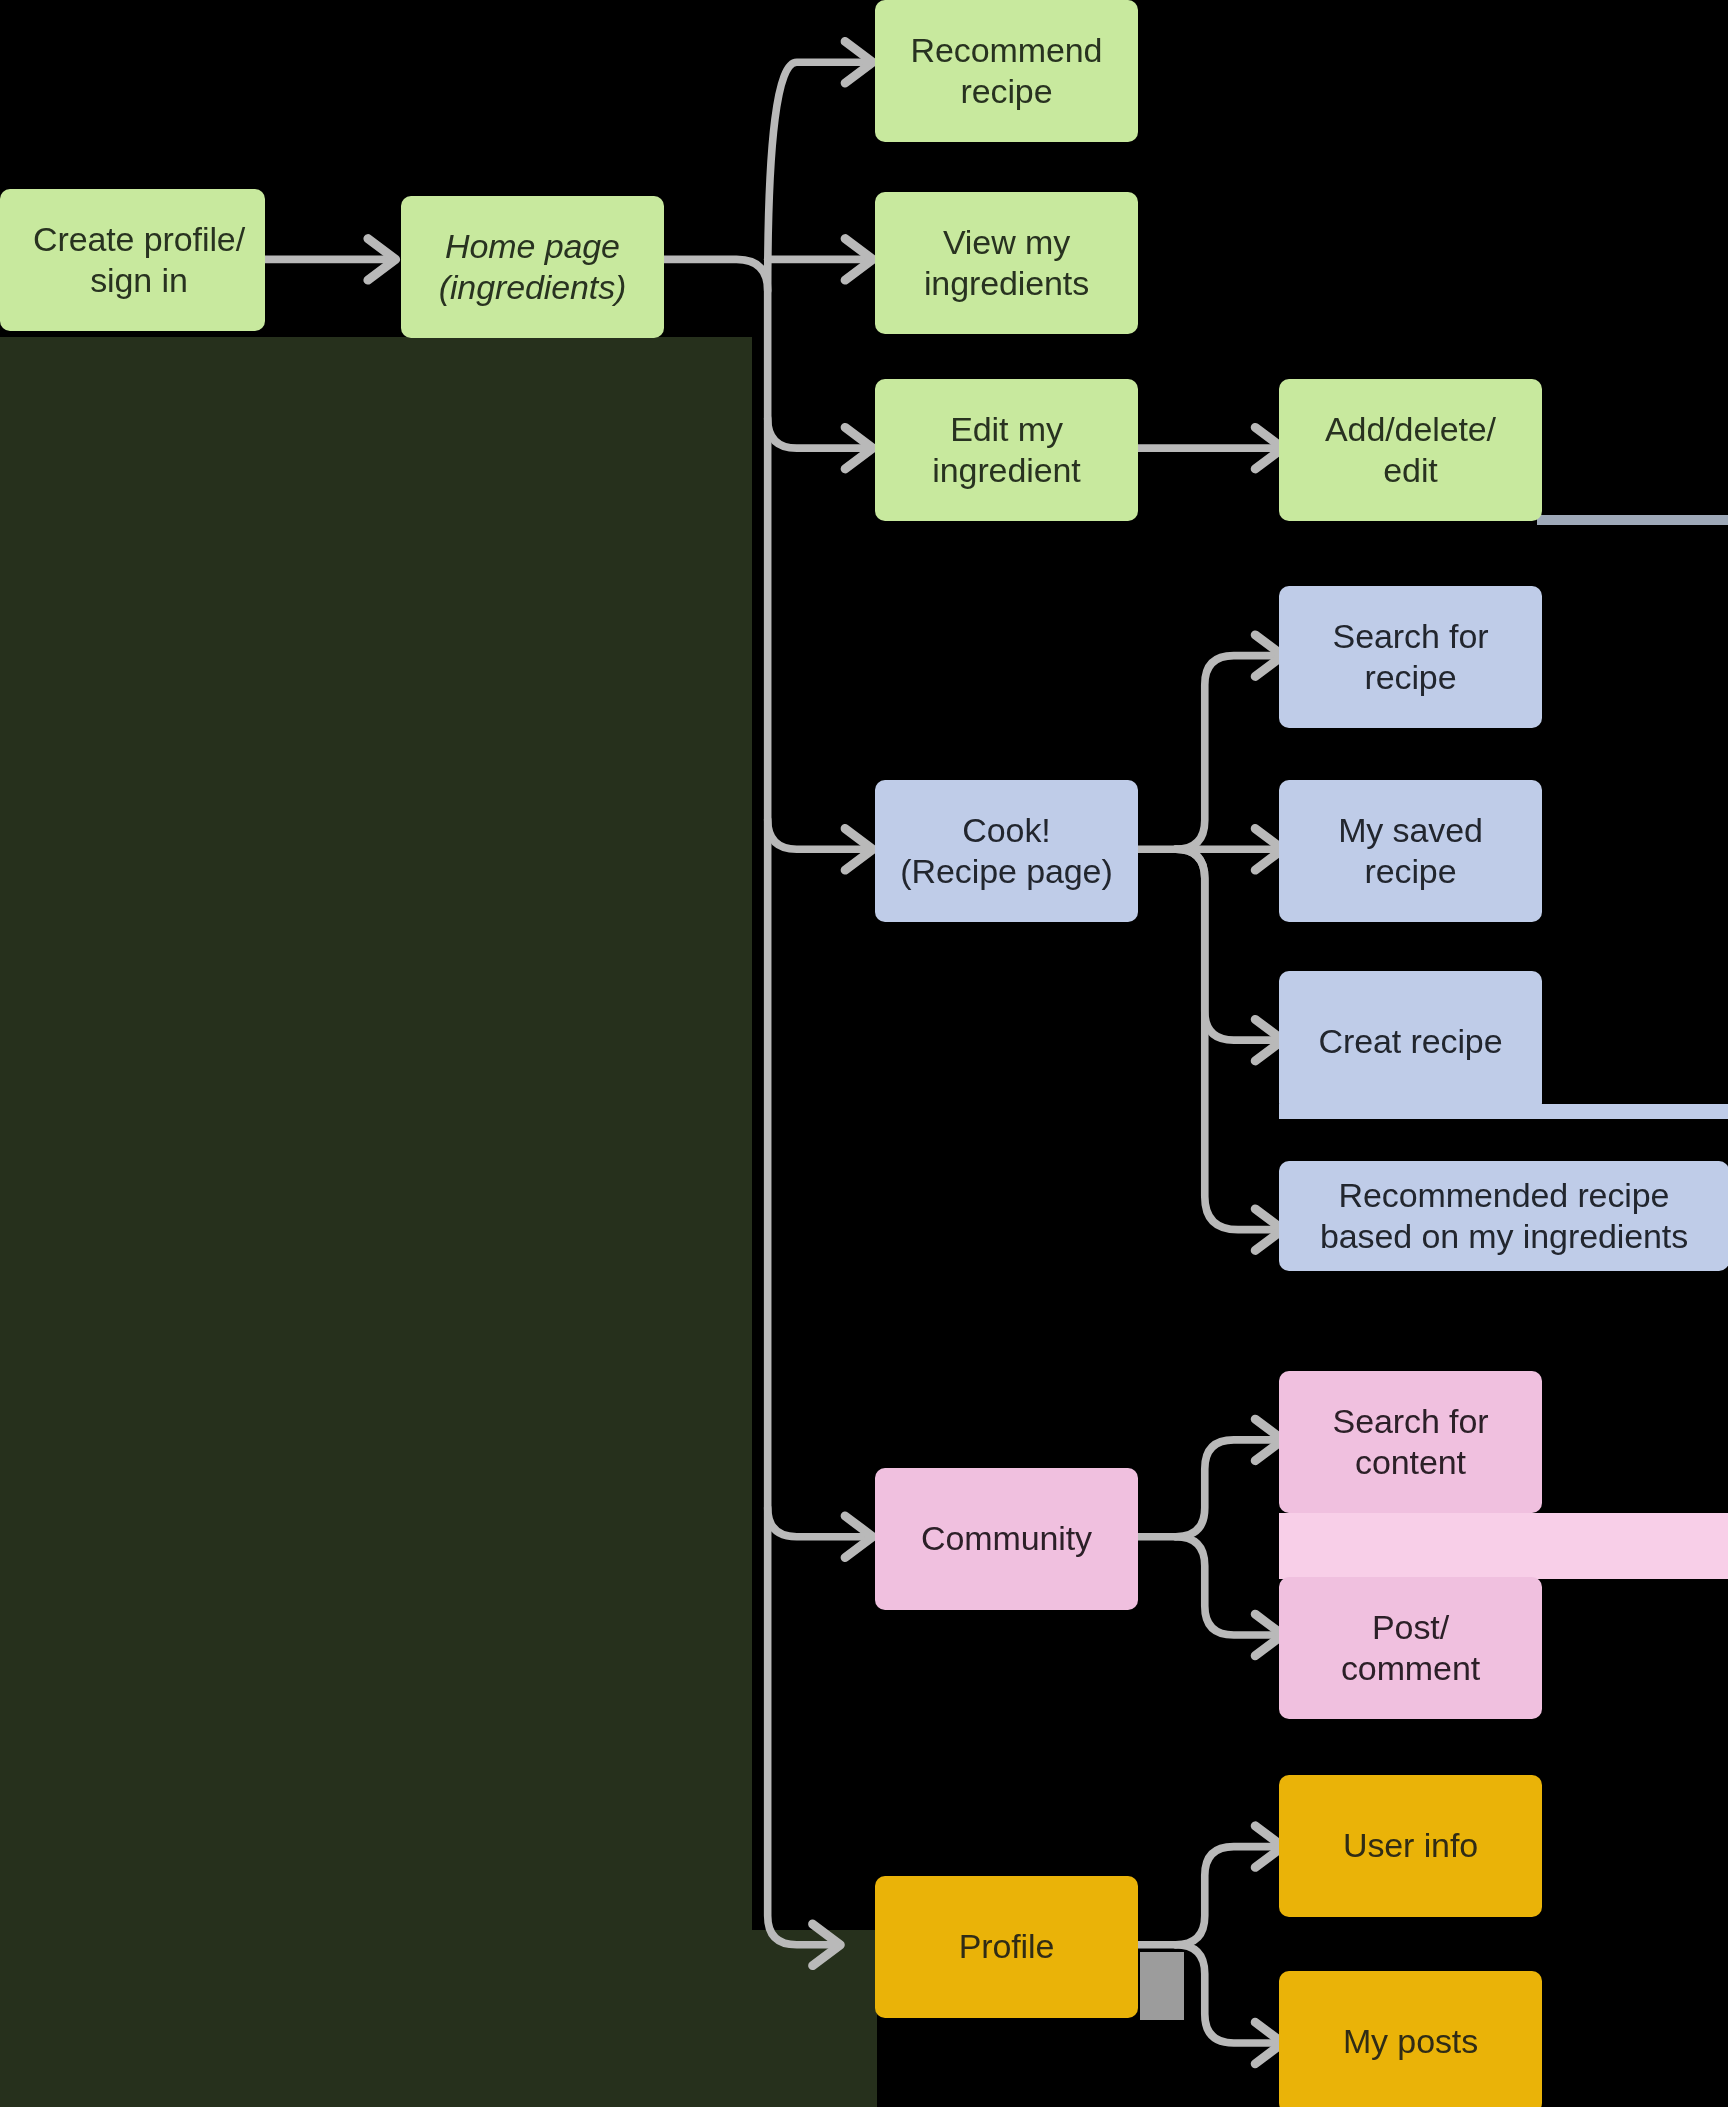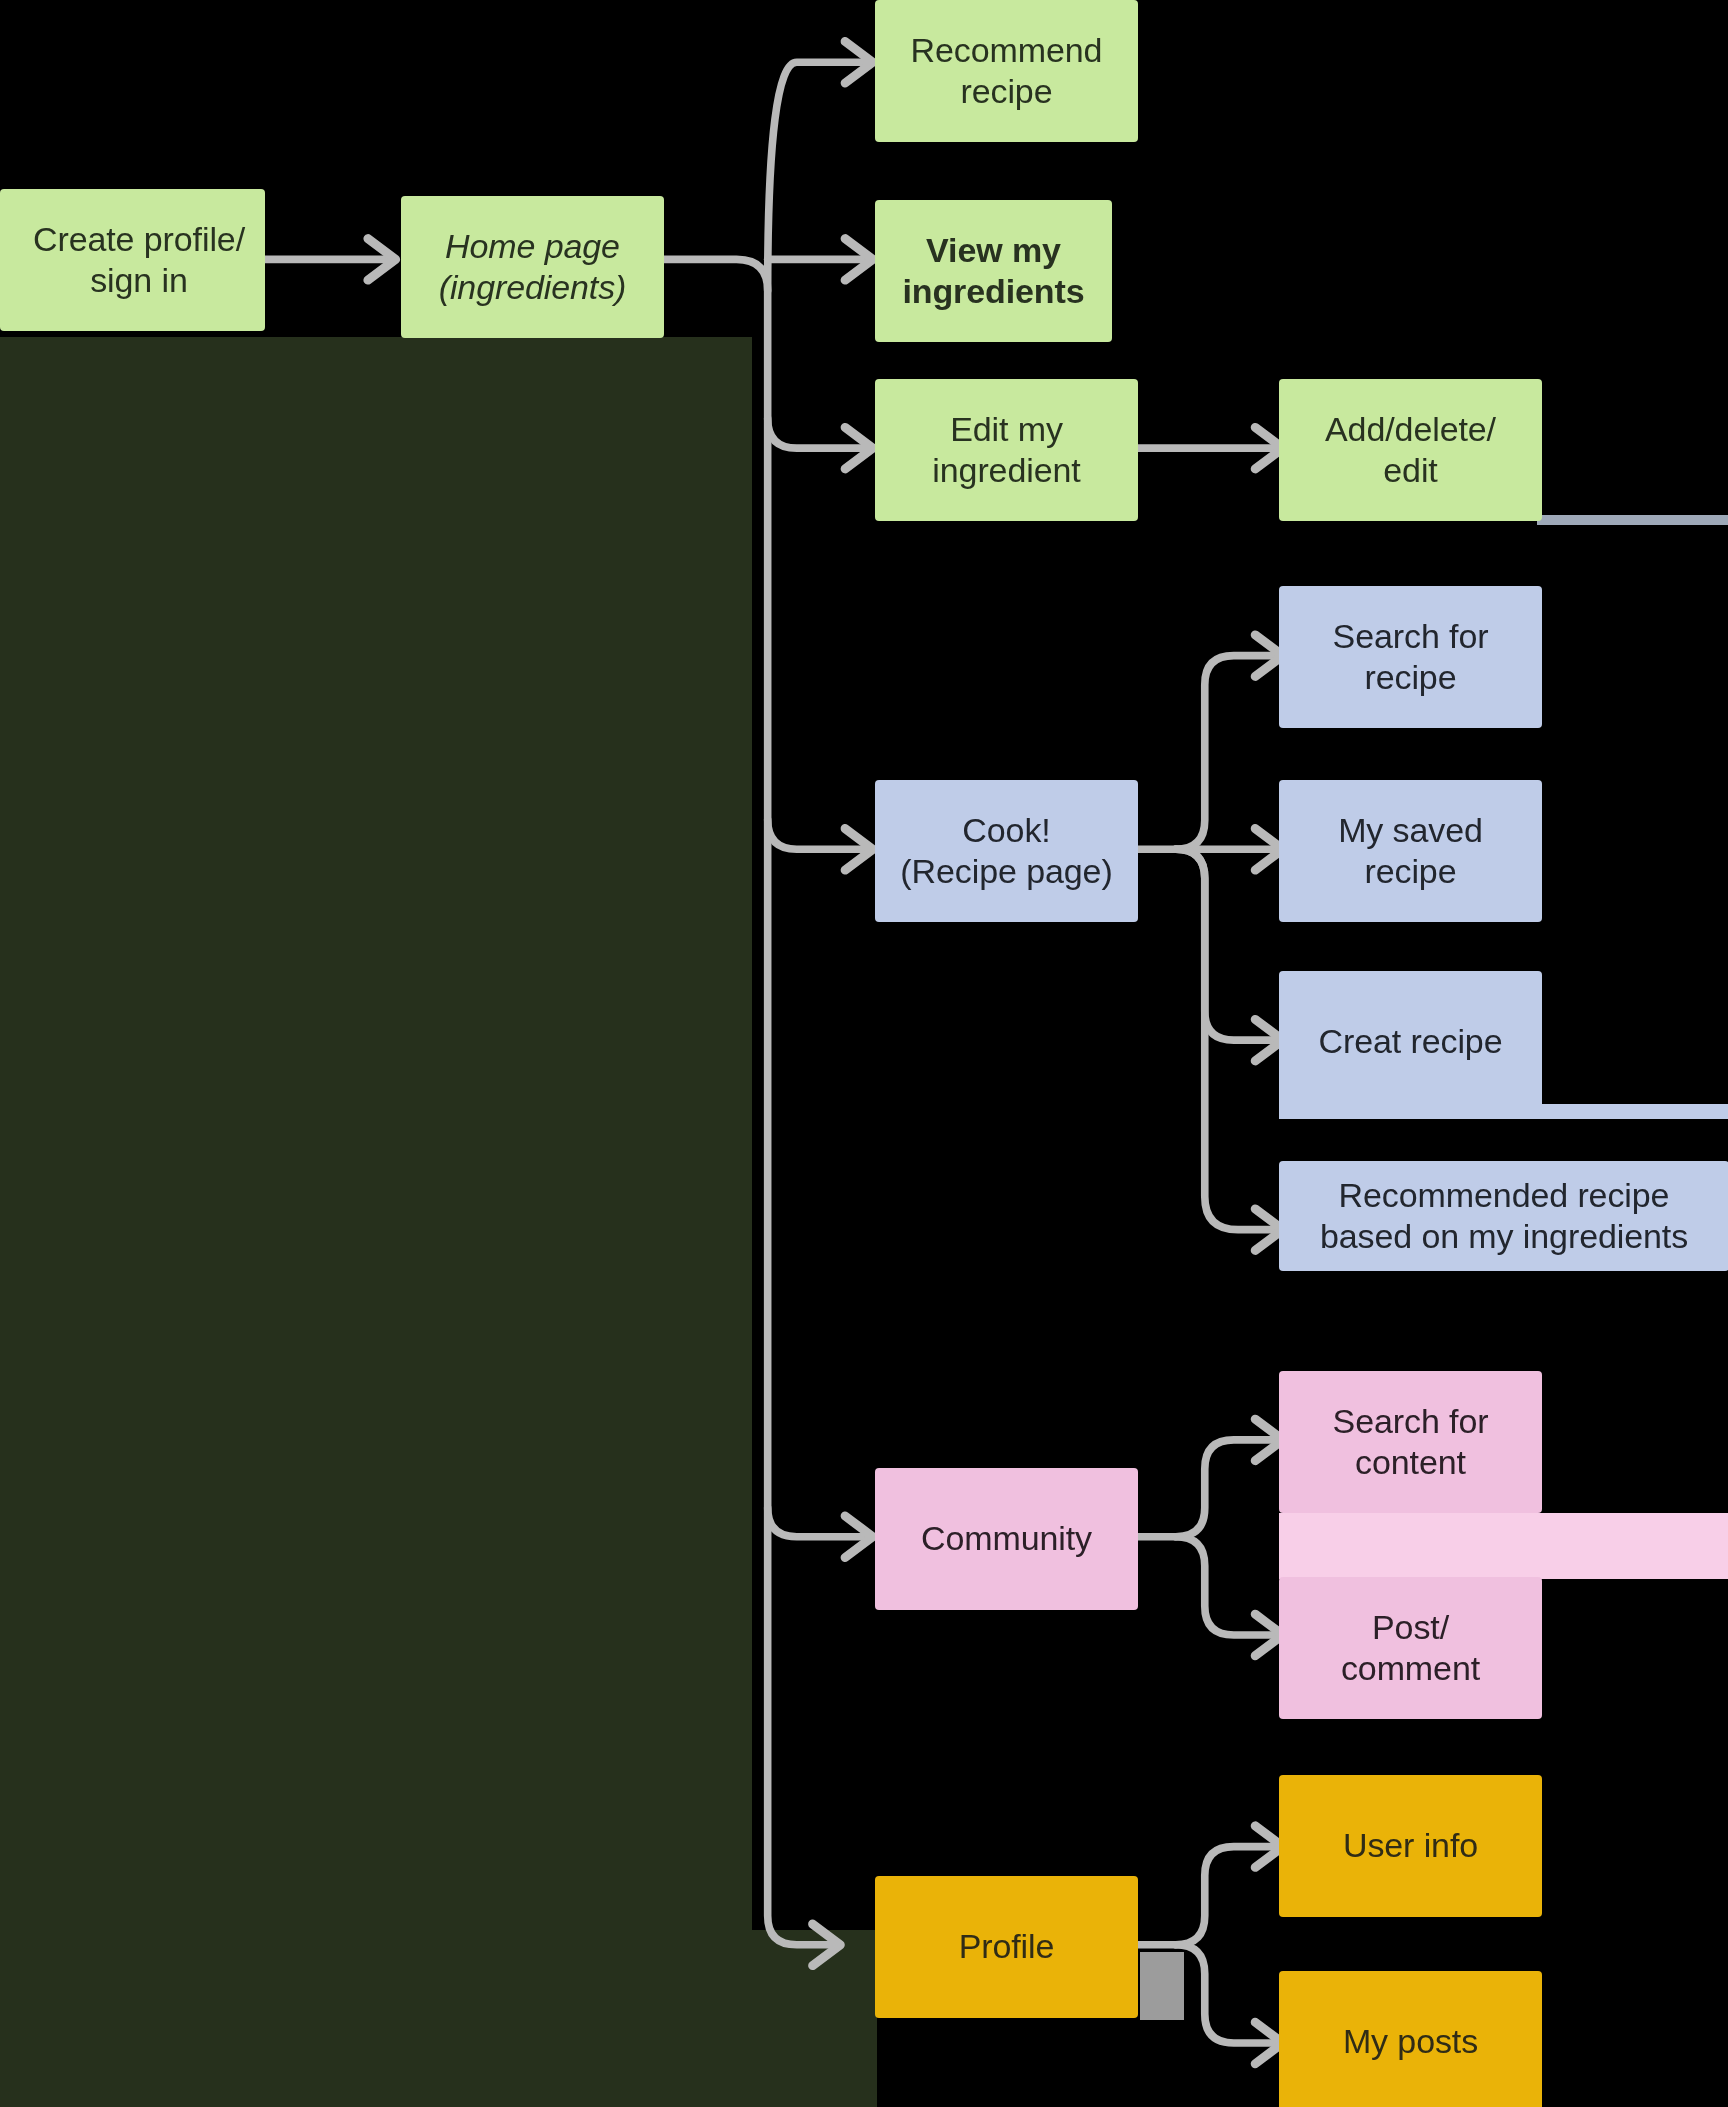--- a/index.html
+++ b/index.html
@@ -67,21 +67,21 @@
     top: 1952px;
     width: 44px;
     height: 68px;
     background: #9c9c9c;
   }
 
   
   .node {
     position: absolute;
     box-sizing: border-box;
-    border-radius: 4px;
+    border-radius: 10px;
     display: flex;
     align-items: center;
     justify-content: center;
     text-align: center;
     color: #2b2b24;
     font-size: 34px;
     line-height: 1.22;
     padding: 4.1px 7px;
     letter-spacing: -0.1px;
   }
@@ -180,21 +180,21 @@
     <path class="edge" d="M 1700,2812 Q 1742,2812 1742,2854 L 1742,2912 Q 1742,2954 1784,2954 L 1845,2954"></path>
     <path class="edge-head" d="M 1815,2924 L 1855,2954 L 1815,2984"></path>
   </svg>
 
   <div class="node green" style="left:0px;    top:189px;  width:265px;  height:142px;padding-left:20px;">Create profile/<br>sign in</div>
 
   <div class="node green" style="left:401px;  top:196px;  width:263px;  height:142px;font-style:italic;">Home page<br>(ingredients)</div>
 
   <div class="node green" style="left:875px; top:0px;    width:263px;  height:142px;">Recommend<br>recipe</div>
 
-  <div class="node green" style="left:875px; top:200px;  width:237px;  height:142px;font-weight:bold;">View my<br>ingredients</div>
+  <div class="node green" style="left:875px; top:192px;  width:263px;  height:142px;">View my<br>ingredients</div>
 
   <div class="node green" style="left:875px; top:379px;  width:263px;  height:142px;">Edit my<br>ingredient</div>
 
   <div class="node green" style="left:1279px; top:379px;  width:263px;  height:142px;">Add/delete/<br>edit</div>
 
   <div class="node blue" style="left:875px; top:780px; width:263px;  height:142px;">Cook!<br>(Recipe page)</div>
 
   <div class="node blue" style="left:1279px; top:586px;  width:263px;  height:142px;">Search for<br>recipe</div>
 
   <div class="node blue" style="left:1279px; top:780px; width:263px;  height:142px;">My saved<br>recipe</div>

